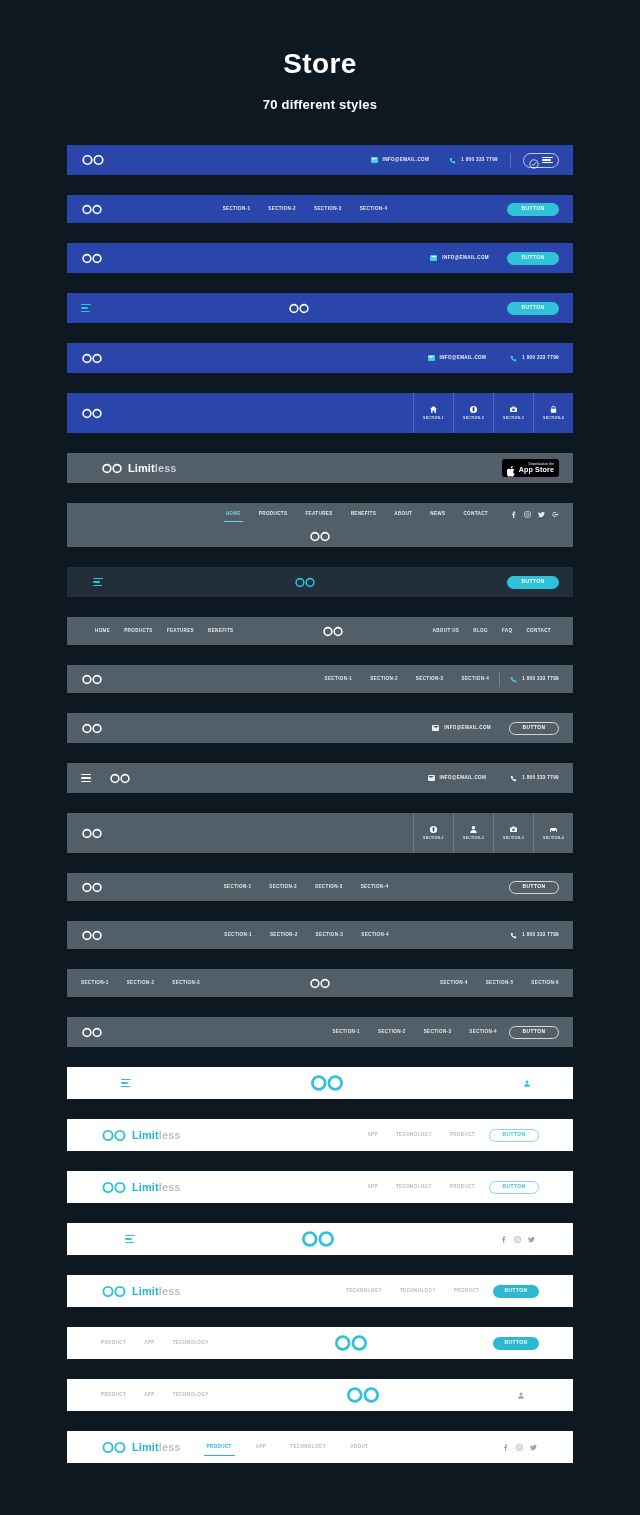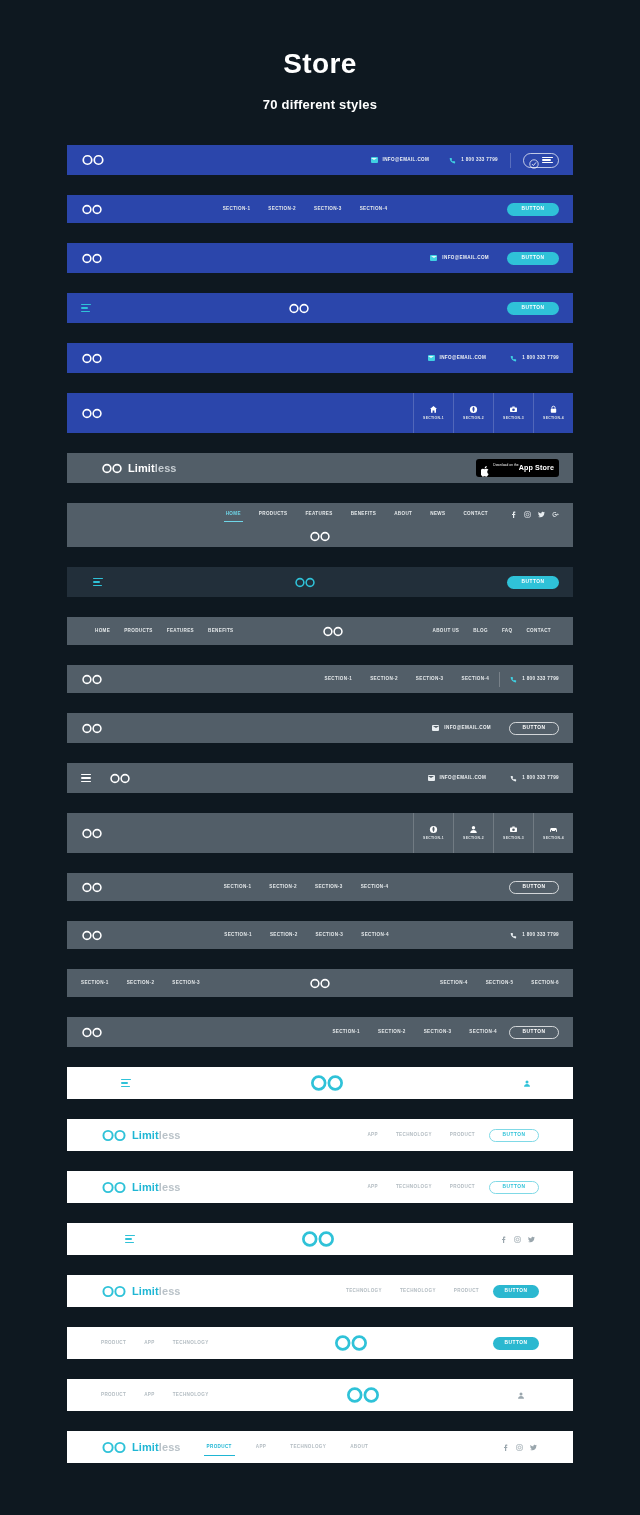--- a/index.html
+++ b/index.html
@@ -166,21 +166,21 @@
   .badge .ln i { display: block; height: 1.3px; background: #fff; border-radius: 1px; }
   .badge .ln i:nth-child(1) { width: 11px; }
   .badge .ln i:nth-child(2) { width: 9px; }
   .badge .ln i:nth-child(3) { width: 11px; }
 
   .appstore {
     background: #000; border-radius: 3px; height: 18px;
     display: inline-flex; align-items: center; gap: 3px; padding: 0 5px;
   }
   .appstore .ap { width: 9px; height: 11px; }
-  .appstore .txt { display: flex; flex-direction: row; line-height: 1; }
+  .appstore .txt { display: flex; flex-direction: column; line-height: 1; }
   .appstore .t1 { font-size: 3.2px; color: #fff; letter-spacing: .1px; }
   .appstore .t2 { font-size: 7.2px; color: #fff; font-weight: 700; letter-spacing: .1px; }
 
   .person { width: 8px; height: 9px; }
   .person svg { display: block; }
 </style>
 </head>
 <body>
 
 <div class="page">

